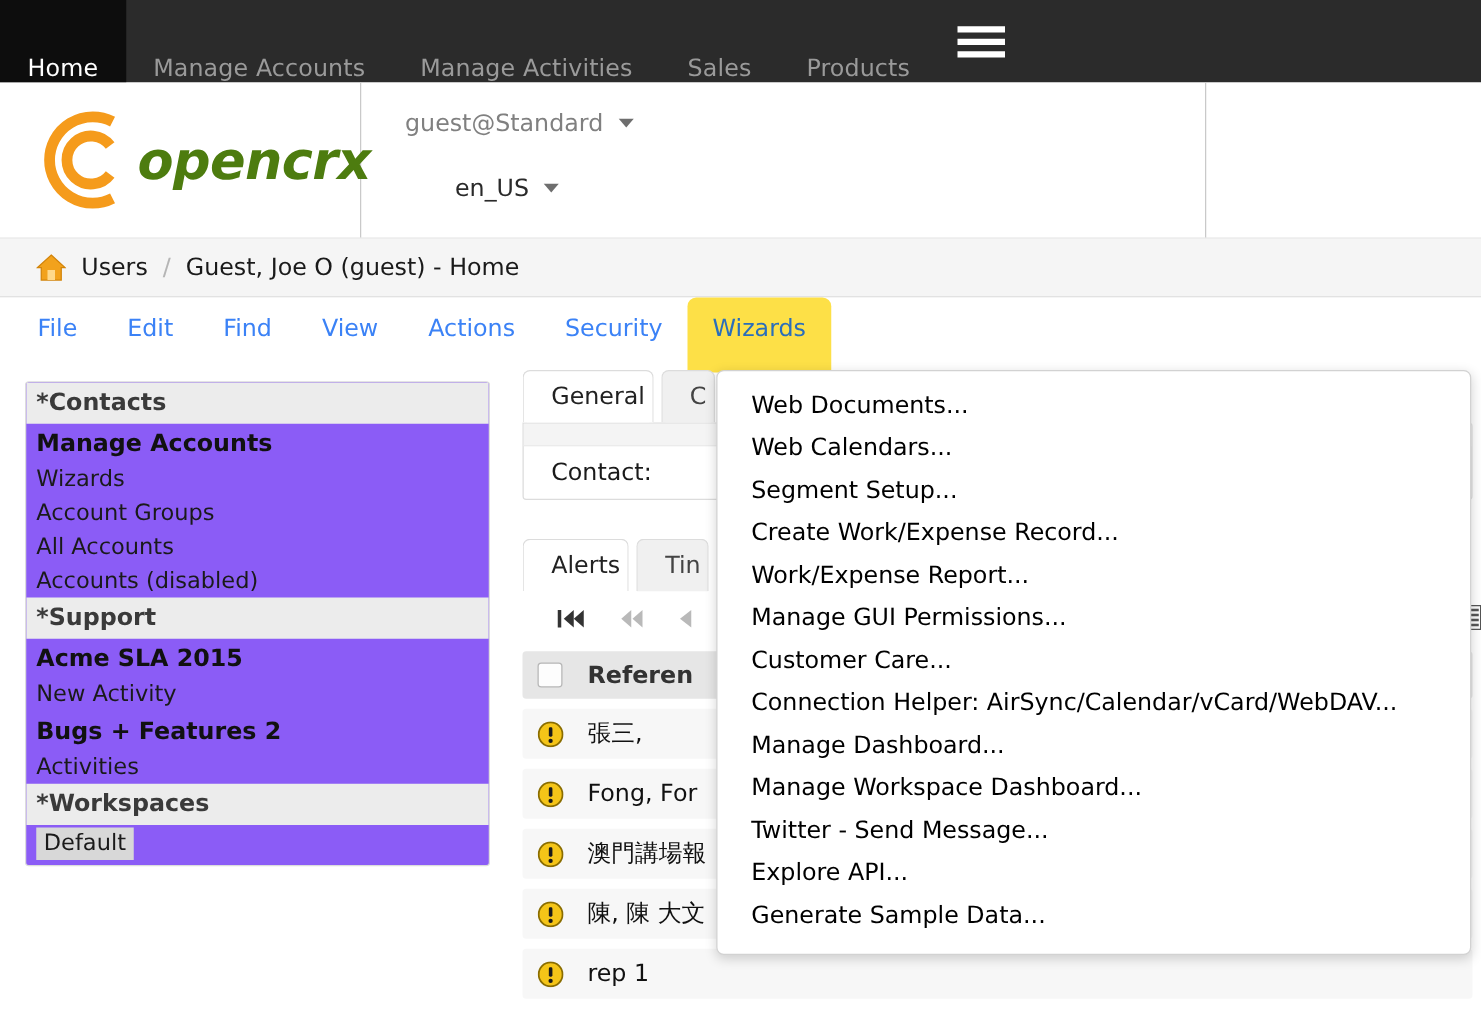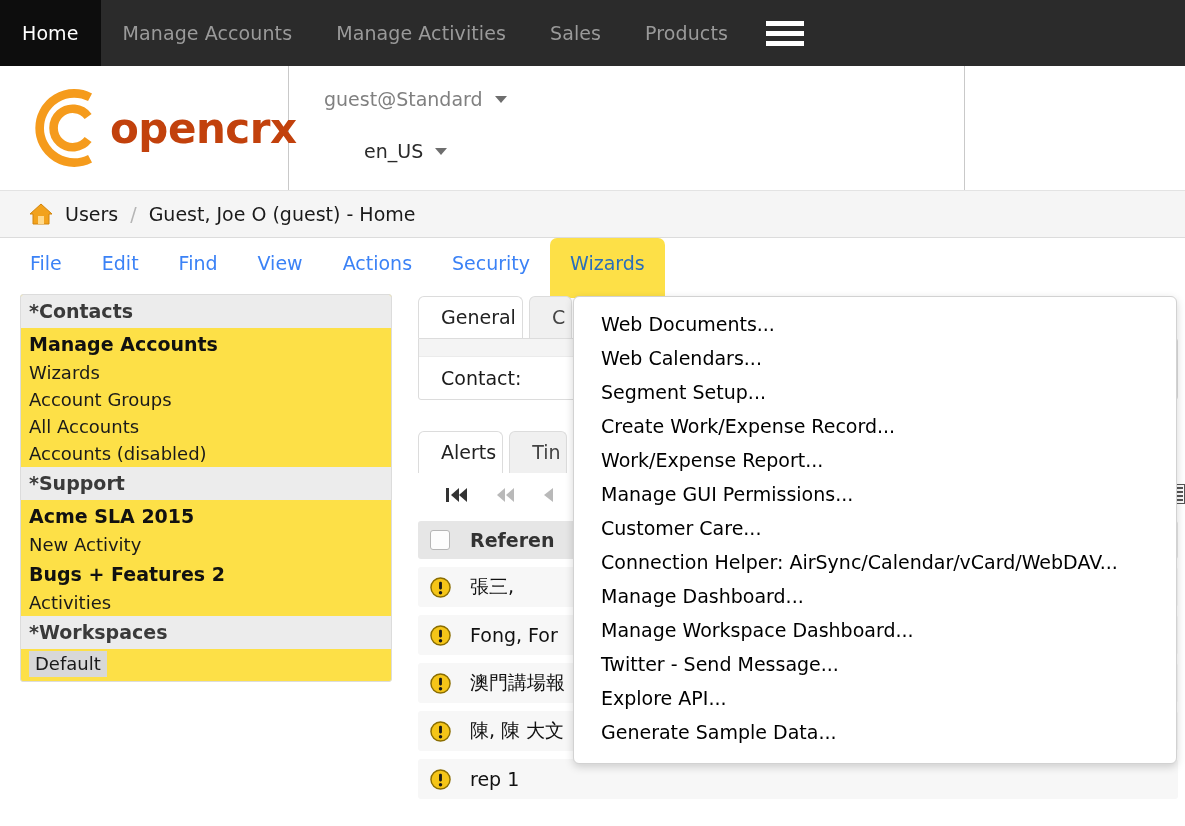--- a/index.html
+++ b/index.html
@@ -13,21 +13,21 @@
   }
 
   
   #topnav {
     position: absolute; left: 0; top: 0;
     width: 1185px; height: 66px;
     background: #2b2b2b;
     display: flex; align-items: stretch;
   }
   .topnav-item {
-    display: flex; align-items: center;
+    display: flex; align-items: flex-end;
     padding: 0 22px;
     color: #9a9a9a;
     font-size: 19px;
     letter-spacing: .1px;
     white-space: nowrap;
     cursor: pointer;
   }
   .topnav-item.active {
     background: #0d0d0d;
     color: #ffffff;
@@ -57,24 +57,25 @@
     border-right: 1px solid #c9c9c9;
     display: flex; align-items: center;
   }
   #logo-wrap {
     display: flex; align-items: center;
     margin-left: 18px;
   }
   #logo-mark { width: 98px; height: 96px; display:block; }
   #logo-word {
     font-size: 42px;
-    color: #c2410c;
+    color: #4d7c0f;
     font-weight: 600;
     letter-spacing: -0.5px;
     margin-left: -6px;
+    font-style: italic;
   }
   #session-block {
     position: absolute; left: 290px; top: 0;
     width: 675px; height: 124px;
     border-right: 1px solid #c9c9c9;
     padding: 22px 0 0 34px;
   }
   .session-line {
     font-size: 19px;
     color: #808080;
@@ -126,23 +127,23 @@
     white-space: nowrap;
   }
   .menu-item.open {
     background: #fde047;
     color: #2a6ebb;
     padding-bottom: 24px;
   }
 
   
   #sidebar {
-    position: absolute; left: 20px; top: 294px;
+    position: absolute; left: 20px; top: 305px;
     width: 372px;
-    background: #fde047;
+    background: #8b5cf6;
     border: 1px solid #dcdcdc;
     border-radius: 3px;
     overflow: hidden;
   }
   .side-group {
     background: #ececec;
     font-size: 19px;
     font-weight: bold;
     color: #3a3a3a;
     padding: 5px 0 6px 8px;

